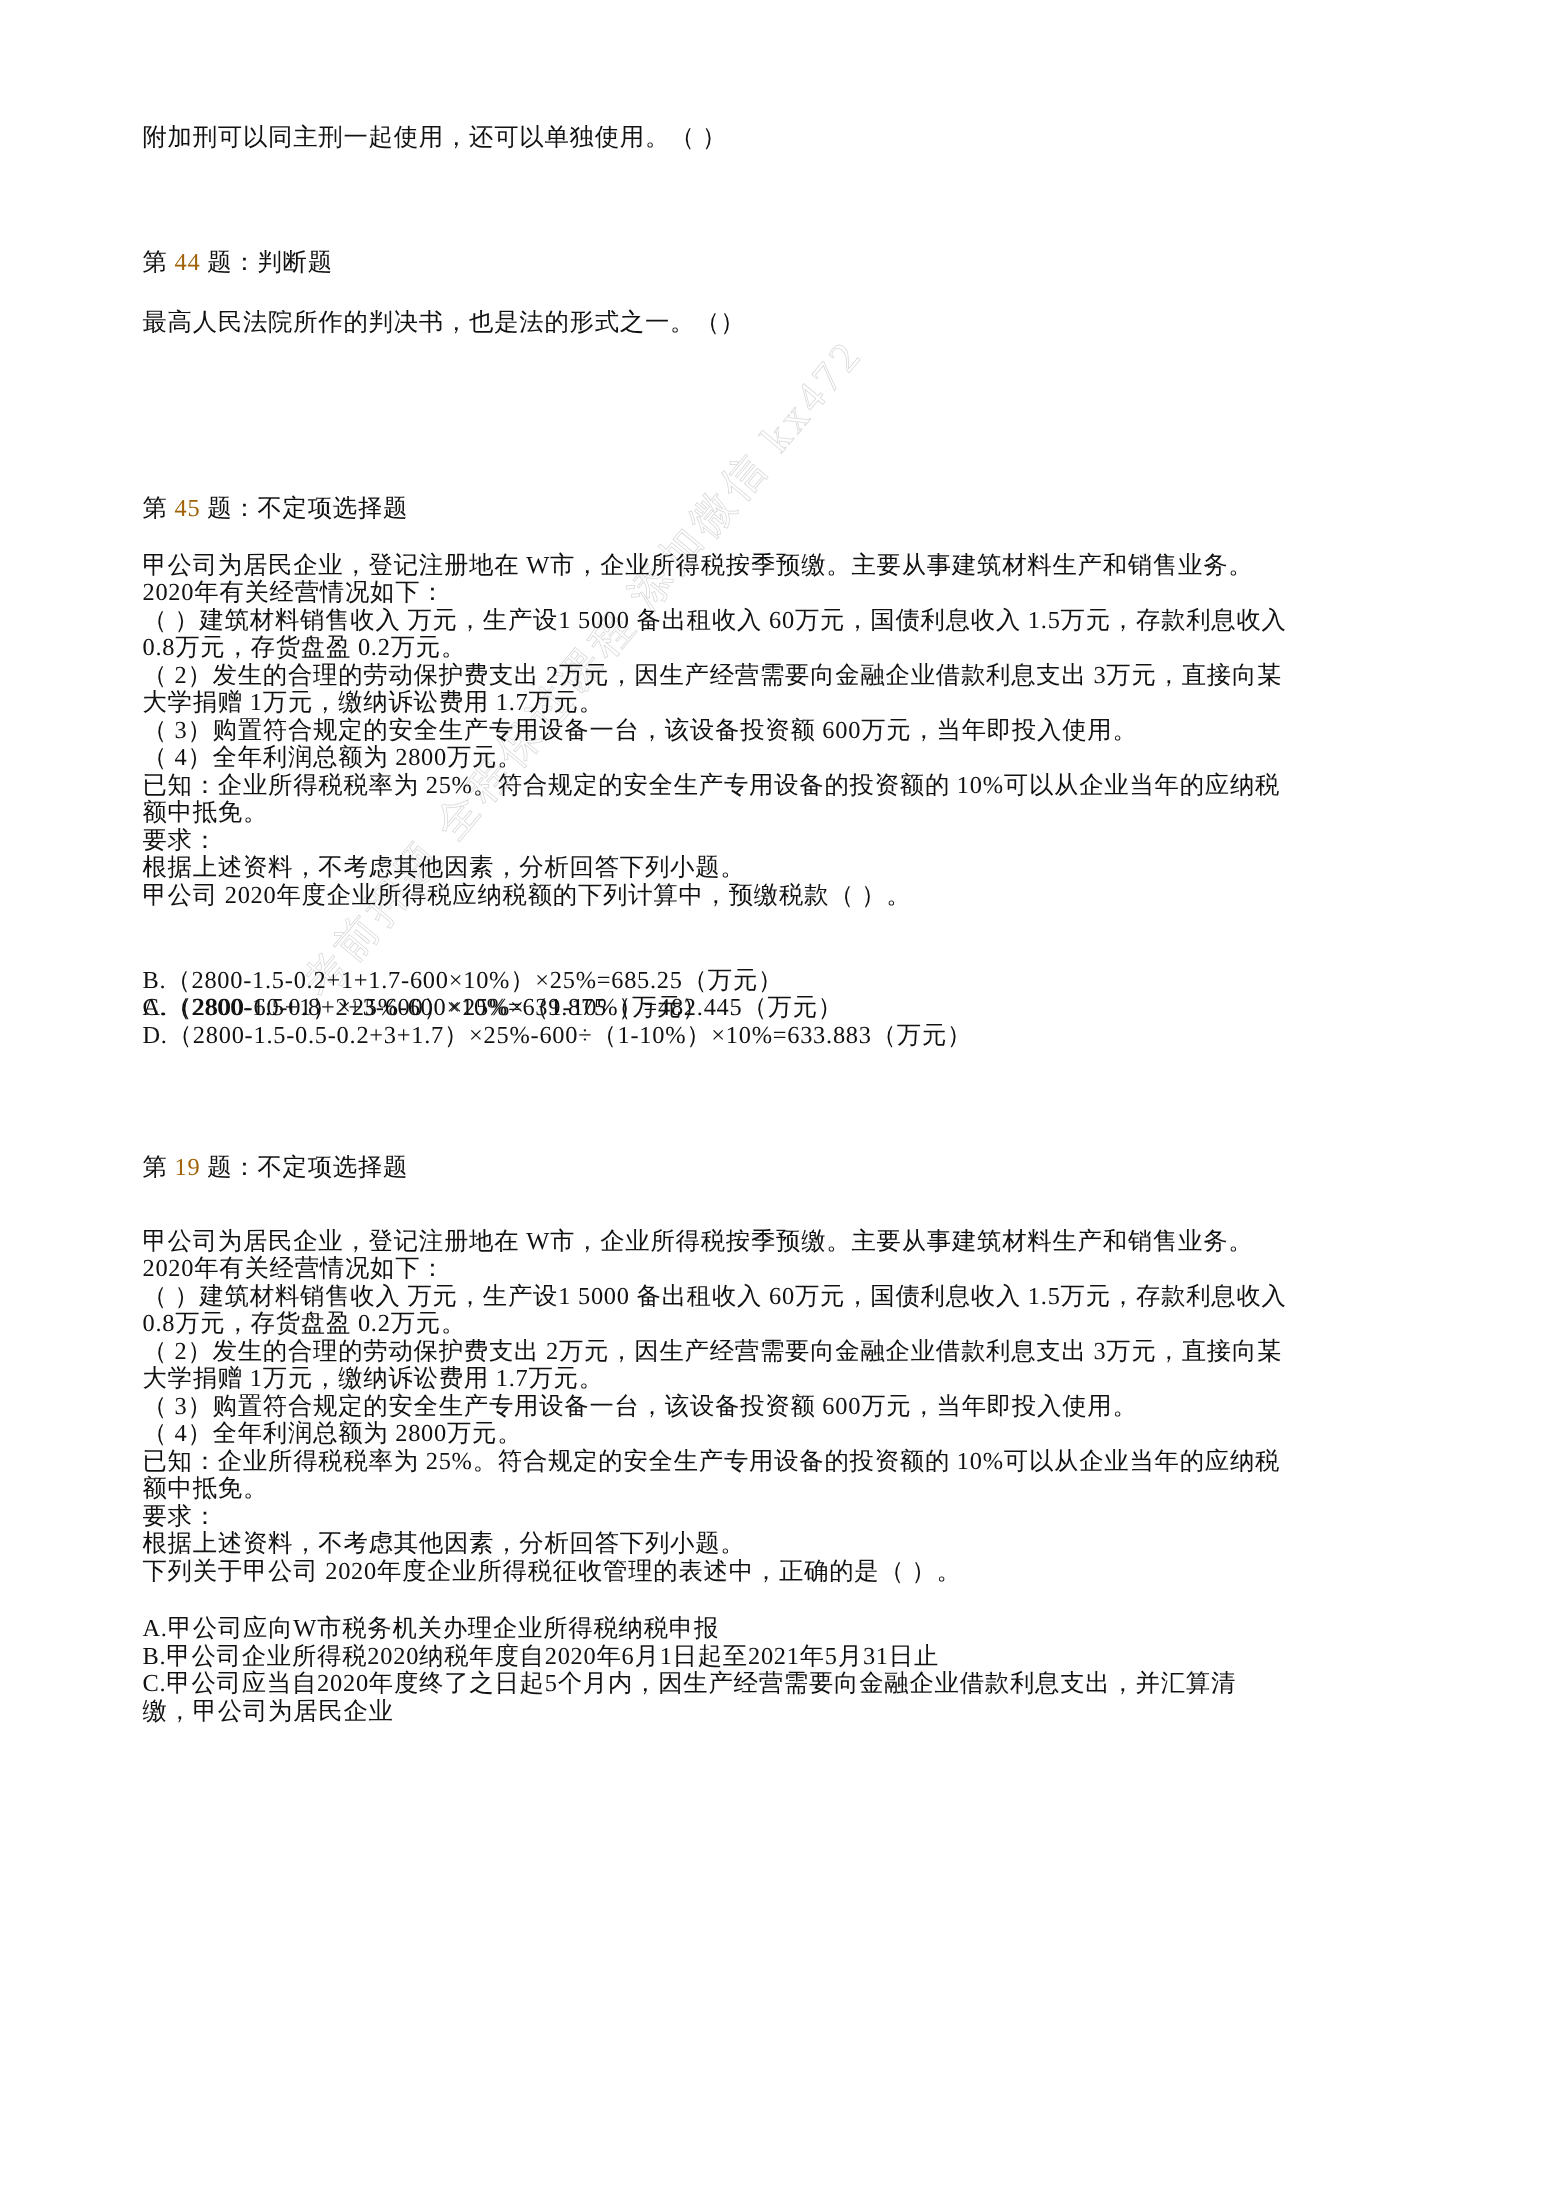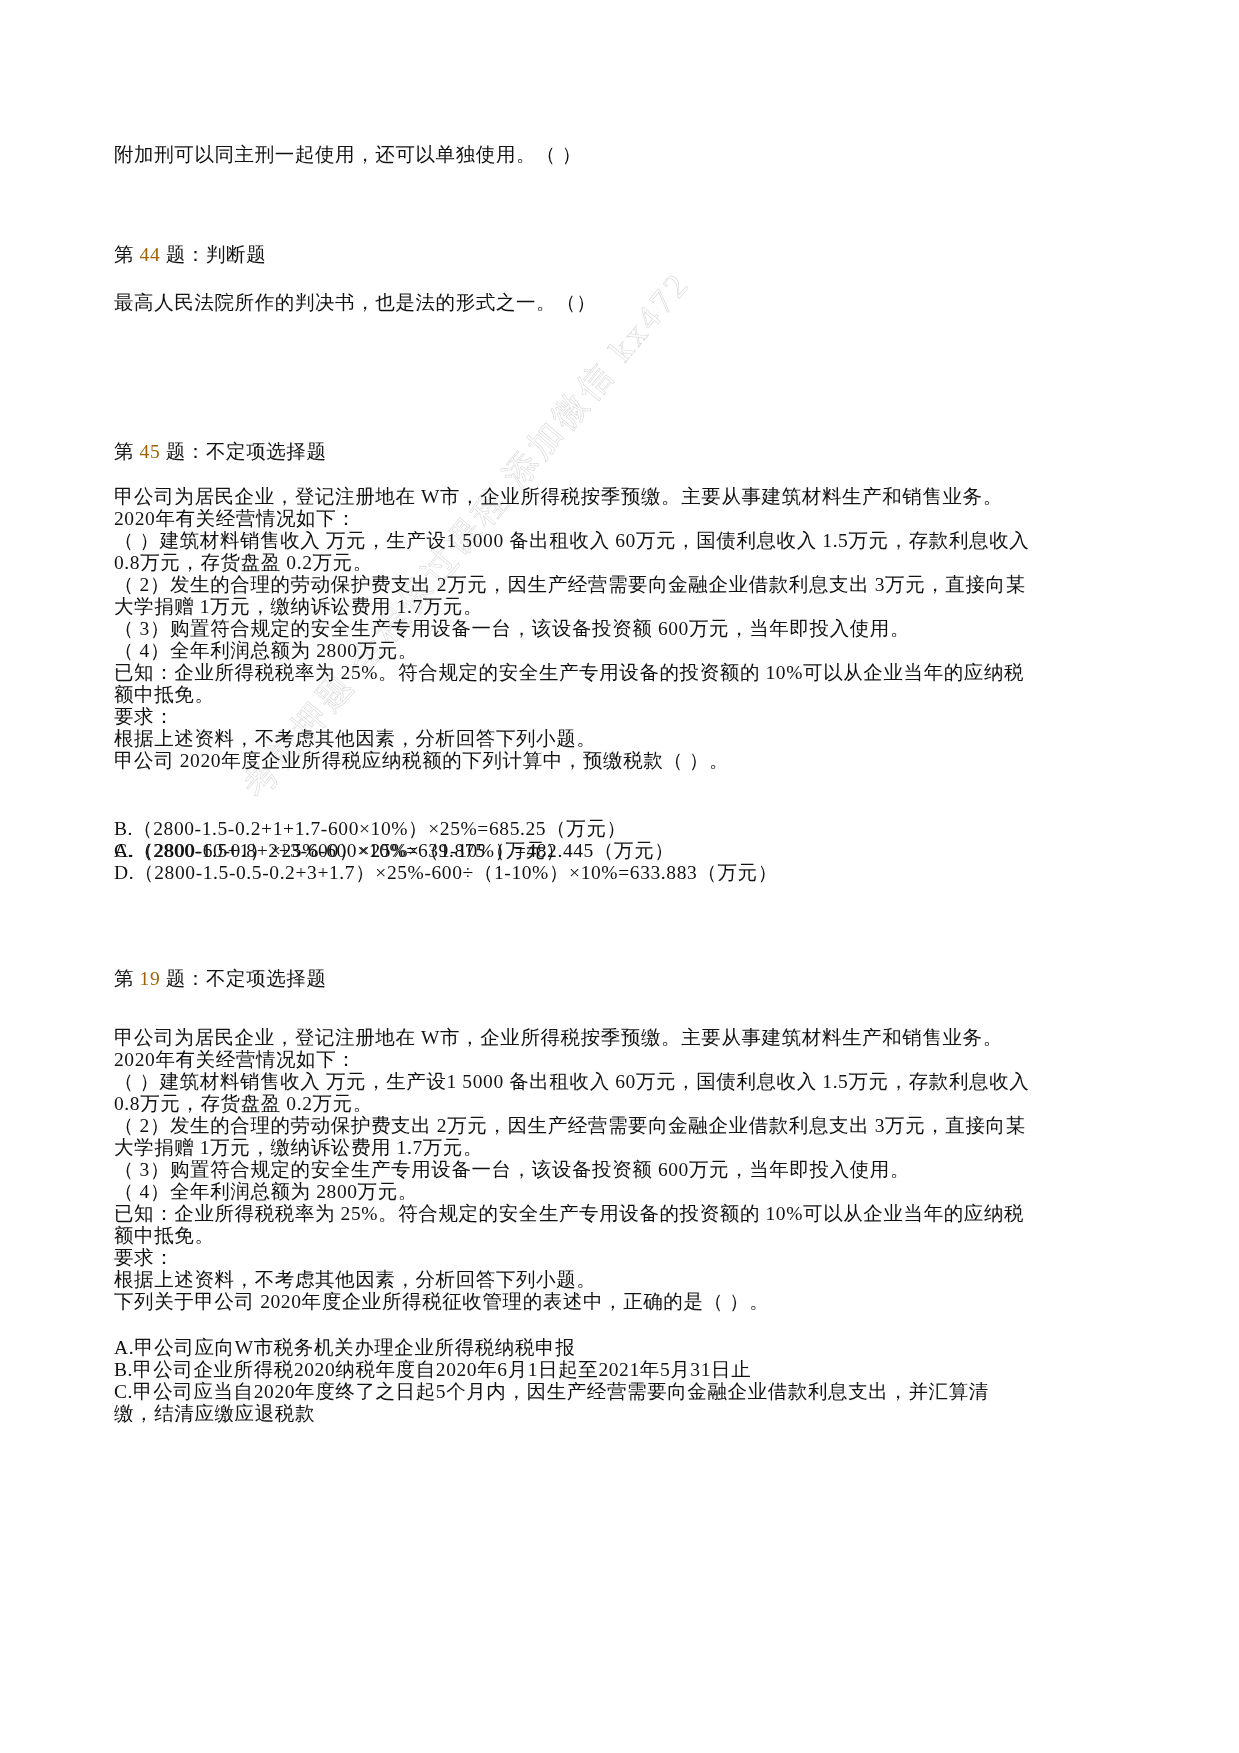--- a/index.html
+++ b/index.html
@@ -4,21 +4,21 @@
 <style>
   html, body { margin: 0; padding: 0; background: #ffffff; }
   body {
     width: 1239px; height: 1753px; position: relative; overflow: hidden;
     font-family: "Liberation Serif", "DejaVu Serif", serif;
     color: #111111;
   }
   .page { position: absolute; left: 0; top: 0; width: 1239px; height: 1753px; }
   .line {
     position: absolute; left: 114px; white-space: nowrap;
-    font-size: 19.5px; line-height: 22px; letter-spacing: 0.6px; margin-top: 44px;
+    font-size: 19.5px; line-height: 22px; letter-spacing: 0.6px;
   }
   .qhead .num { color: #a16207; }
   .watermark {
     position: absolute; left: 250px; top: 770px;
     transform: rotate(-50deg); transform-origin: left center;
     font-size: 34px; color: rgba(150,150,150,0.18); white-space: nowrap;
     letter-spacing: 4px; pointer-events: none;
     -webkit-text-stroke: 0.6px rgba(140,140,140,0.35);
     color: transparent;
   }
@@ -72,15 +72,15 @@
   <div class="line" style="top:1137px">（ 4）全年利润总额为  2800万元。</div>
   <div class="line" style="top:1159px">已知：企业所得税税率为  25%。符合规定的安全生产专用设备的投资额的  10%可以从企业当年的应纳税</div>
   <div class="line" style="top:1181px">额中抵免。</div>
   <div class="line" style="top:1203px">要求：</div>
   <div class="line" style="top:1225px">根据上述资料，不考虑其他因素，分析回答下列小题。</div>
   <div class="line" style="top:1247px">下列关于甲公司  2020年度企业所得税征收管理的表述中，正确的是（   ）。</div>
 
   <div class="line" style="top:1293px">A.甲公司应向W市税务机关办理企业所得税纳税申报</div>
   <div class="line" style="top:1315px">B.甲公司企业所得税2020纳税年度自2020年6月1日起至2021年5月31日止</div>
   <div class="line" style="top:1337px">C.甲公司应当自2020年度终了之日起5个月内，因生产经营需要向金融企业借款利息支出，并汇算清</div>
-  <div class="line" style="top:1359px">缴，结清应缴应退税款</div>
+  <div class="line" style="top:1359px">缴，甲公司为居民企业</div>
 
 </div>
 
 </body></html>

